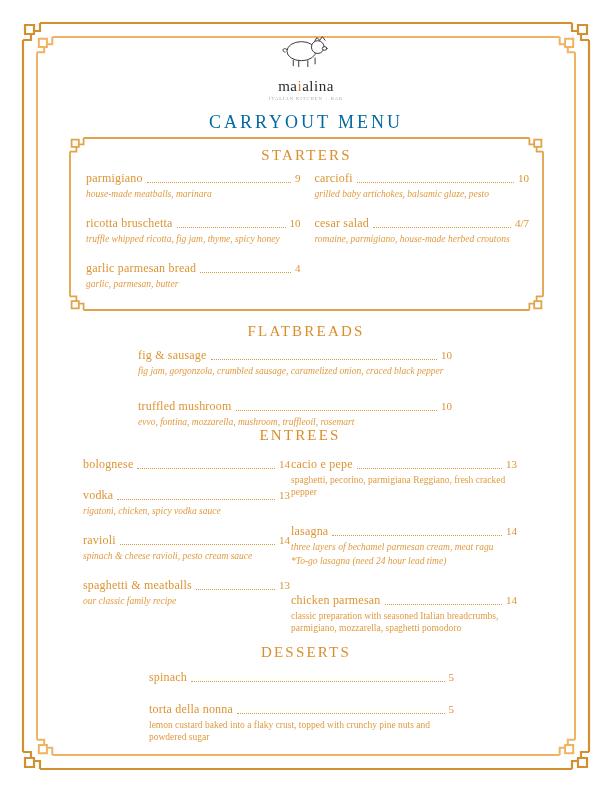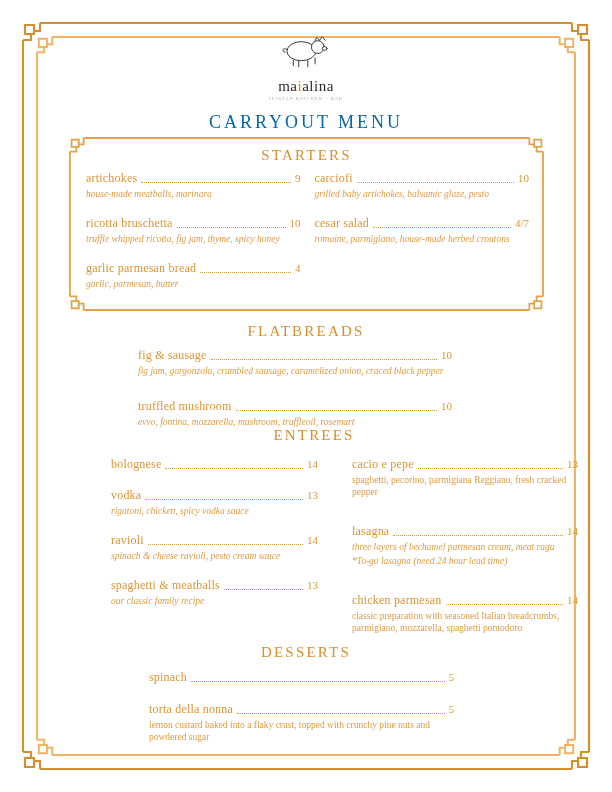--- a/index.html
+++ b/index.html
@@ -22,22 +22,22 @@
 
   .starters{position:absolute;left:70px;top:138px;width:473px;height:124px;}
   .starters .section-title{margin-top:8px;}
   .starters .cols{display:flex;padding:6px 14px 0 16px;gap:14px;}
   .starters .col{flex:1 1 0;min-width:0;}
 
   .flatbreads{position:absolute;left:0;top:322px;right:0;}
   .flatbreads .items{padding:7px 160px 0 138px;}
   .flatbreads .item{margin-bottom:22px;}
 
-  .entrees{position:absolute;left:0;top:426px;right:12px;padding-left:28px;}
-  .entrees .cols{display:flex;padding:12px 0 0 83px;gap:34px;}
+  .entrees{position:absolute;left:0;top:426px;right:12px;}
+  .entrees .cols{display:flex;padding:12px 0 0 83px;gap:1px;}
   .entrees .colL{width:207px;}
   .entrees .colR{width:226px;}
   .entrees .colR .item{margin-bottom:26px;}
 
   .desserts{position:absolute;left:0;top:643px;right:0;}
   .desserts .items{padding:8px 158px 0 149px;}
   .desserts .item{margin-bottom:17px;}
 
   .item{margin-bottom:16px;}
   .row{display:flex;align-items:baseline;}
@@ -71,21 +71,21 @@
 </div>
 
 <h1 class="menu-title">CARRYOUT MENU</h1>
 
 <div class="starters">
   <div class="section-title">STARTERS</div>
   <div class="cols">
     <div class="col">
       <div class="item">
         <div class="row">
-            <span class="iname">artichokes</span>
+            <span class="iname">parmigiano</span>
             <span class="leader"></span>
             <span class="iprice">9</span>
           </div>
         <div class="idesc nw">house-made meatballs, marinara</div>
       </div>
       <div class="item">
         <div class="row">
             <span class="iname">ricotta bruschetta</span>
             <span class="leader"></span>
             <span class="iprice">10</span>

